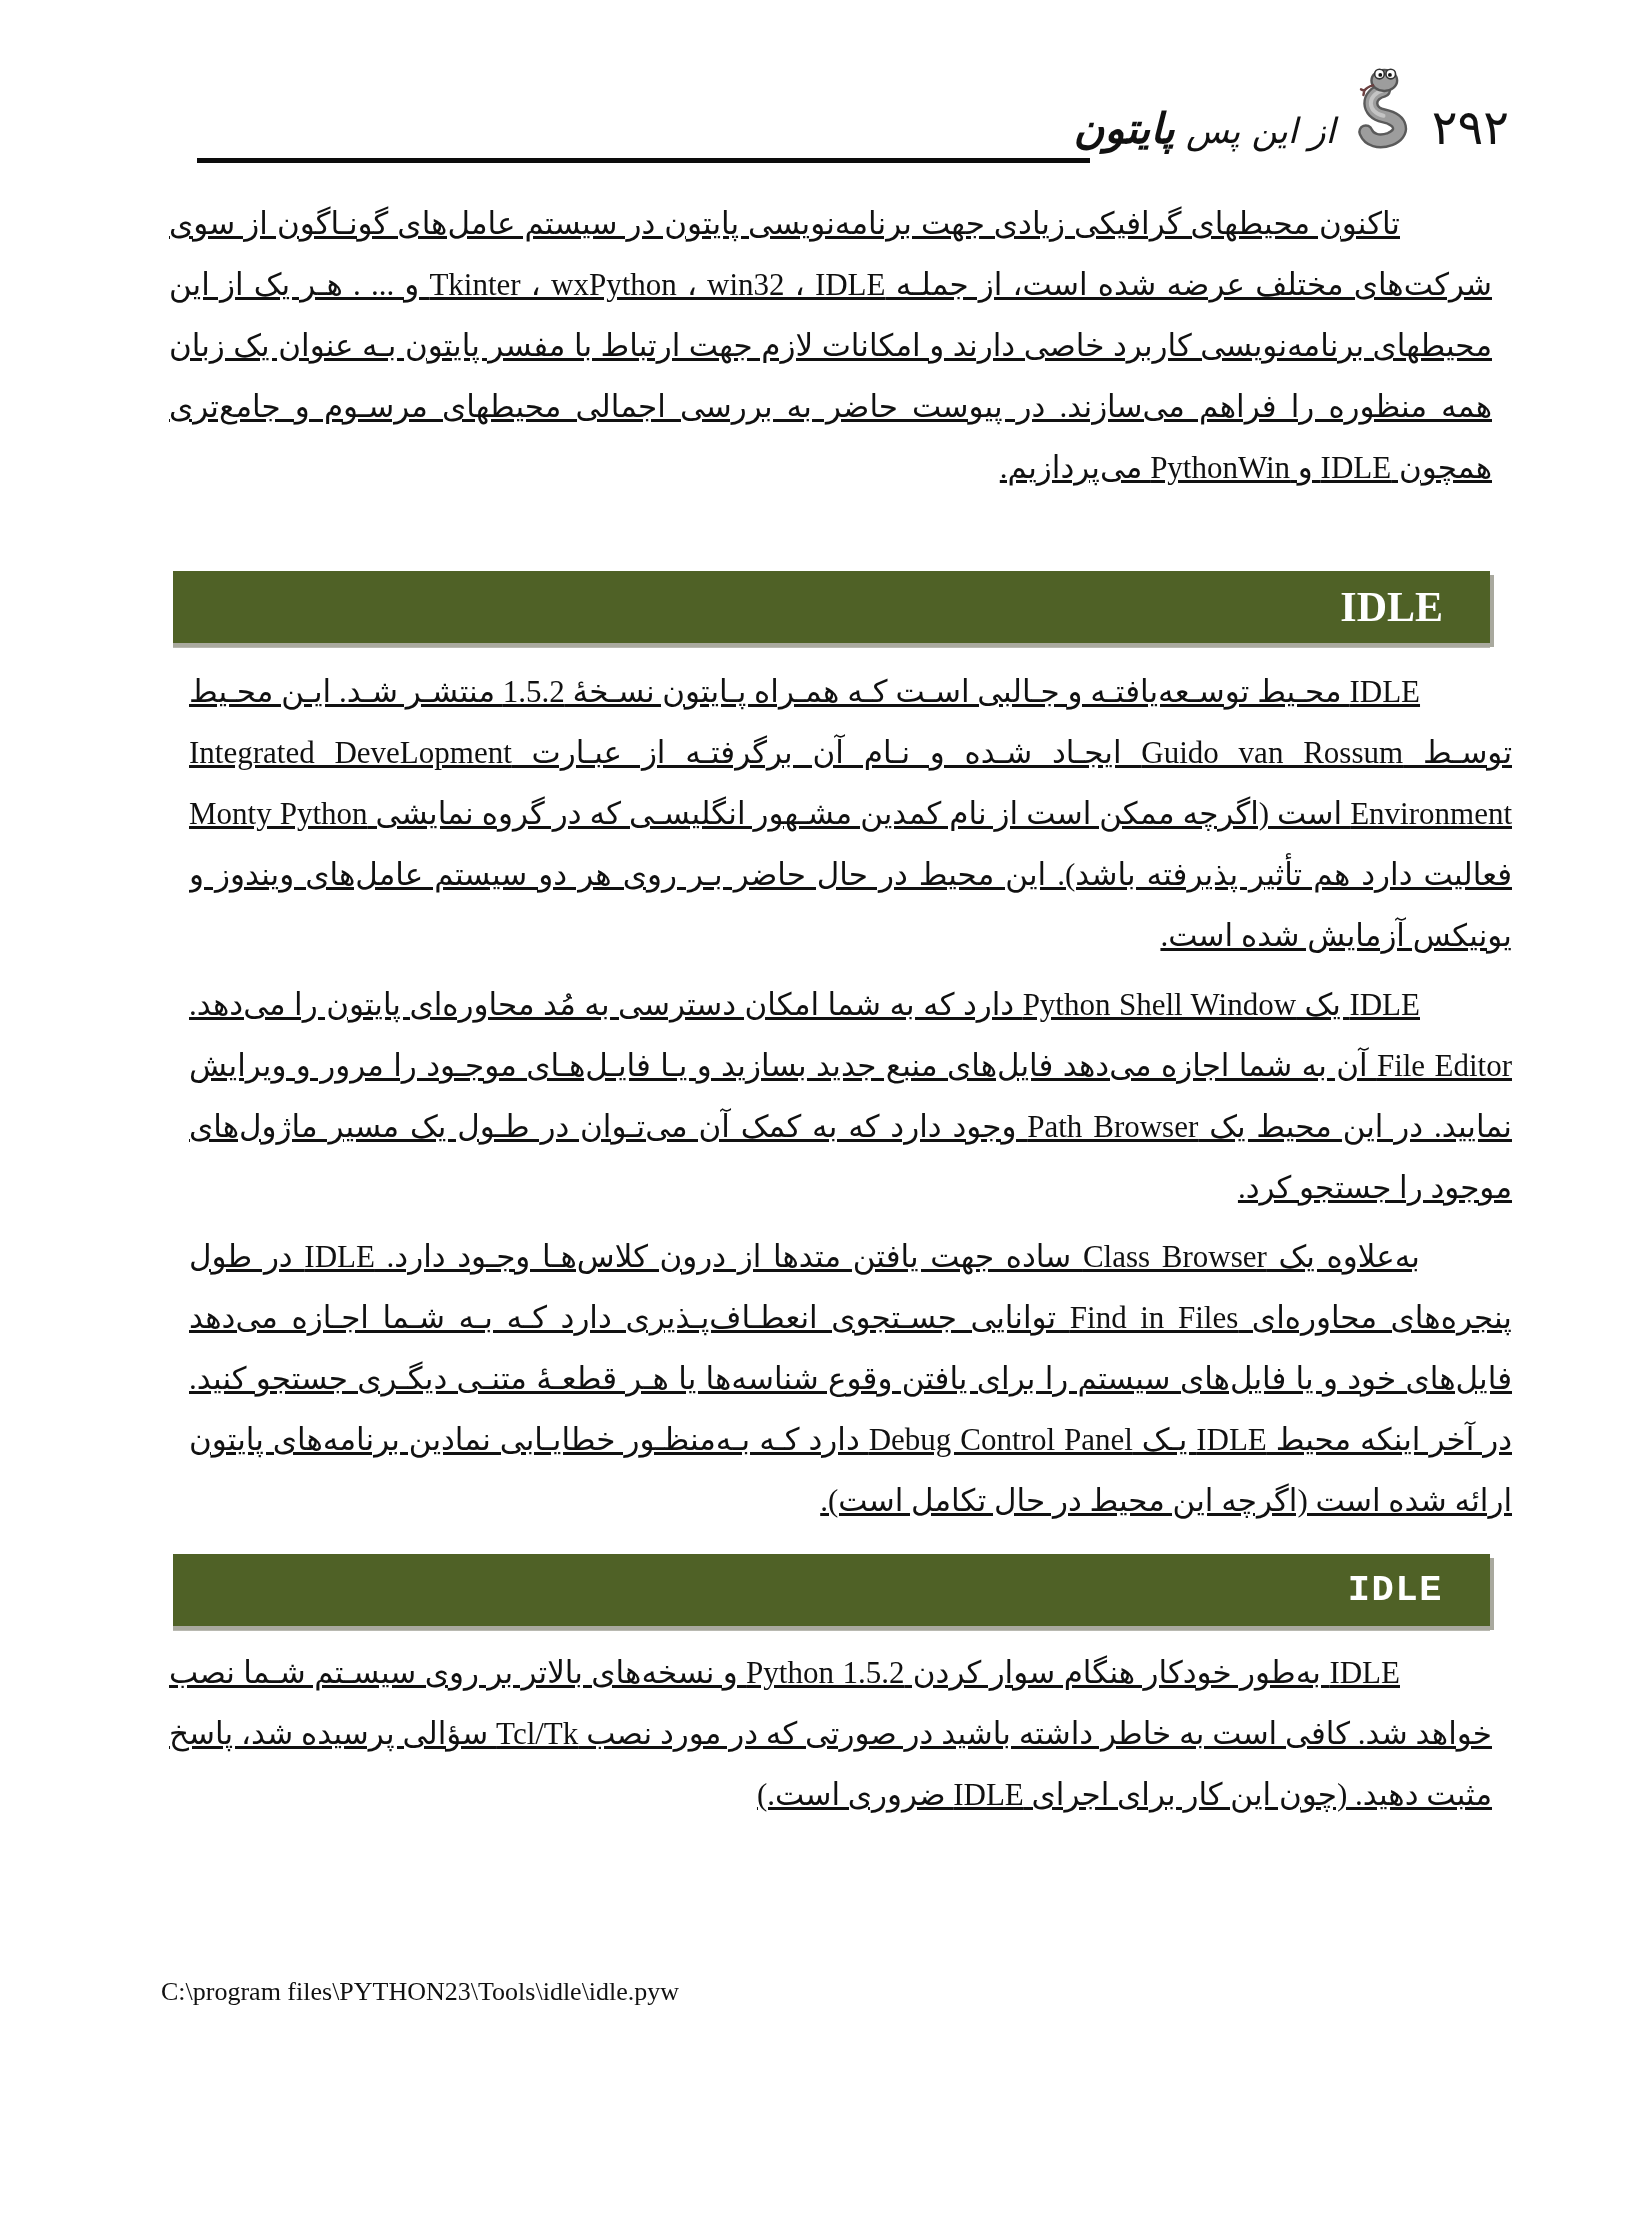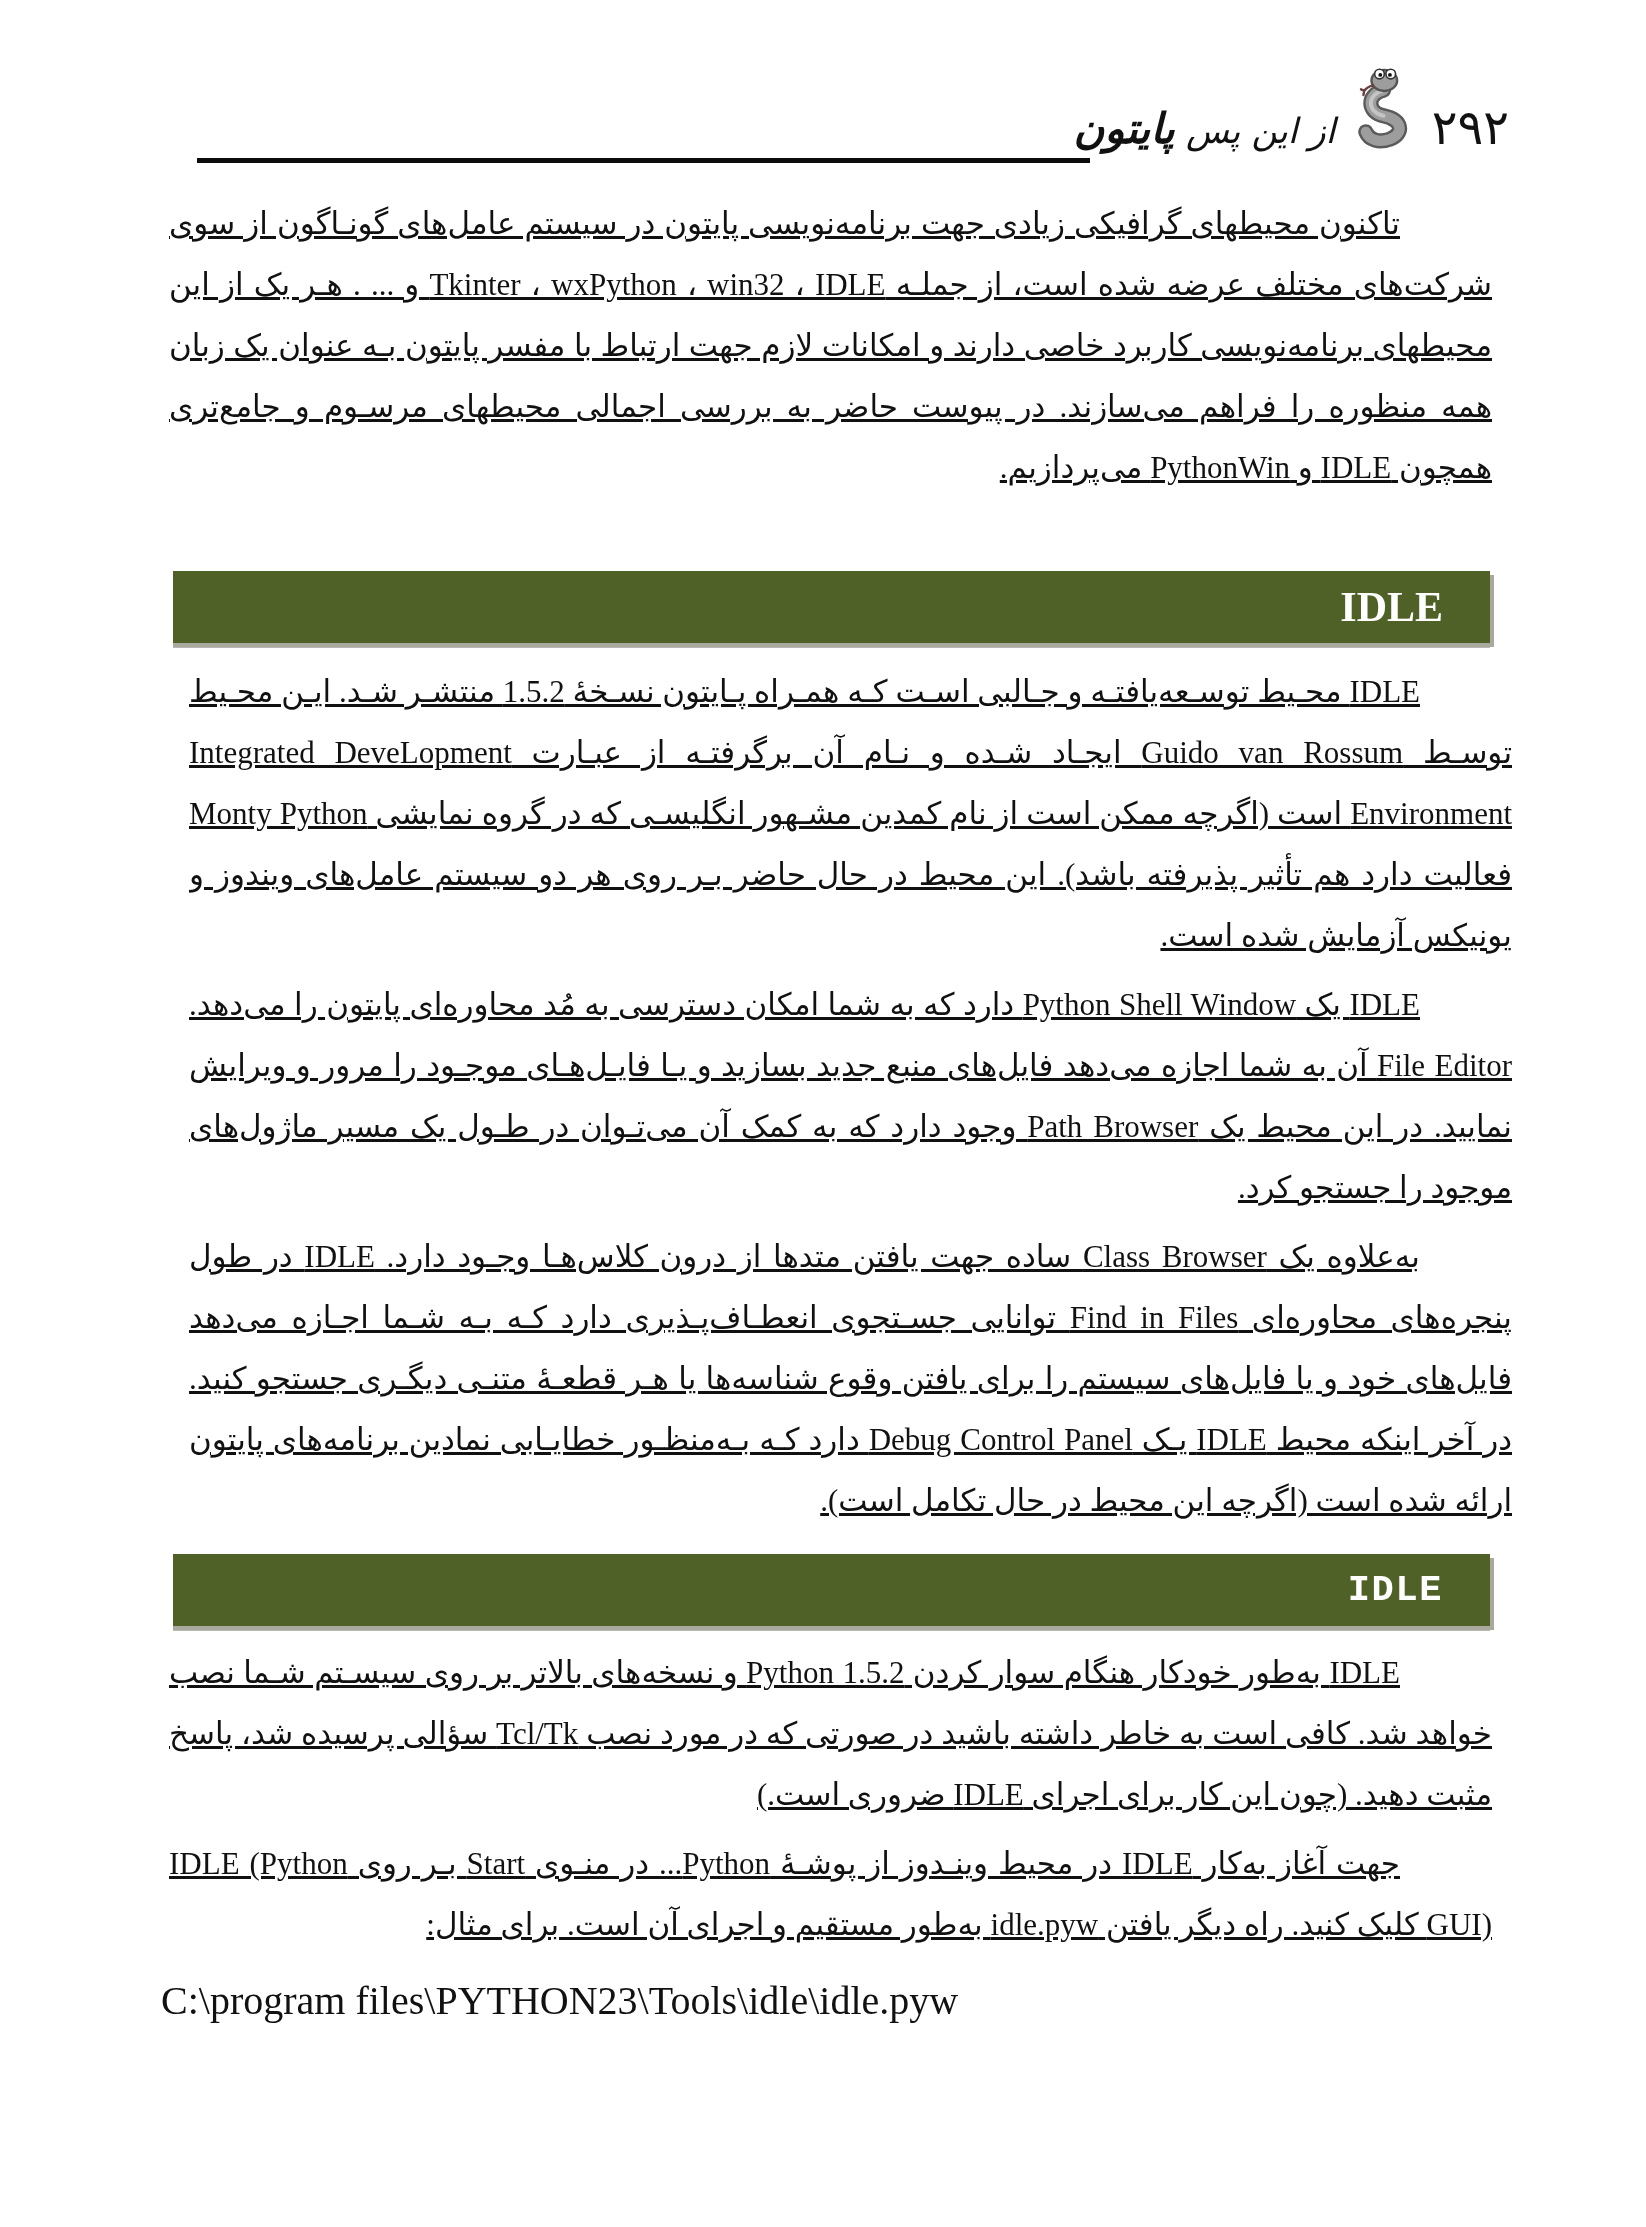--- a/index.html
+++ b/index.html
@@ -46,21 +46,21 @@
     color:#ffffff; font-family:"DejaVu Sans",sans-serif;
     font-weight:bold; font-size:37px; white-space:nowrap;
   }
   #bar1 { top:571px; }
   #bar2 { top:1554px; }
   .sec-code-serif { font-family:"Liberation Serif",serif; font-weight:bold; font-size:42px; }
   .sec-code-mono  { font-family:"Liberation Mono",monospace; font-weight:bold; font-size:37px; letter-spacing:1.6px; }
   
   .codeline {
     position:absolute; left:161px; top:1977px; direction:ltr;
-    font-family:"Liberation Serif",serif; font-size:40px; white-space:nowrap;
+    font-family:"Liberation Serif",serif; font-size:26px; white-space:nowrap;
   }
 </style>
 </head>
 <body>
 
 <div>
   <div class="hgroup">
     <span class="pagenum">۲۹۲</span>
     <span class="snake-wrap">
       <svg width="61" height="90" viewBox="0 0 76 112" xmlns="http://www.w3.org/2000/svg">
@@ -93,17 +93,16 @@
   <p class="para">IDLE یک Python Shell Window دارد که به شما امکان دسترسی به مُد محاوره‌ای پایتون را می‌دهد. File Editor آن به شما اجازه می‌دهد فایل‌های منبع جدید بسازید و یـا فایـل‌هـای موجـود را مرور و ویرایش نمایید. در این محیط یک Path Browser وجود دارد که به کمک آن می‌تـوان در طـول یک مسیر ماژول‌های موجود را جستجو کرد.</p>
   <p class="para">به‌علاوه یک Class Browser ساده جهت یافتن متدها از درون کلاس‌هـا وجـود دارد. IDLE در طول پنجره‌های محاوره‌ای Find in Files توانایی جسـتجوی انعطـاف‌پـذیری دارد کـه بـه شـما اجـازه می‌دهد فایل‌های خود و یا فایل‌های سیستم را برای یافتن وقوع شناسه‌ها یا هـر قطعـۀ متنـی دیگـری جستجو کنید. در آخر اینکه محیط IDLE یـک Debug Control Panel دارد کـه بـه‌منظـور خطایـابی نمادین برنامه‌های پایتون ارائه شده است (اگرچه این محیط در حال تکامل است).</p>
 </div>
 
 <div id="bar2" class="secbar">
   <span class="sec-code-mono">IDLE</span>
 </div>
 
 <div id="sec2body" class="content">
   <p class="para">IDLE به‌طور خودکار هنگام سوار کردن Python 1.5.2 و نسخه‌های بالاتر بر روی سیسـتم شـما نصب خواهد شد. کافی است به خاطر داشته باشید در صورتی که در مورد نصب Tcl/Tk سؤالی پرسیده شد، پاسخ مثبت دهید. (چون این کار برای اجرای IDLE ضروری است.)</p>
-  <p class="para">جهت آغاز به‌کار IDLE در محیط وینـدوز از پوشـۀ Python... در منـوی Start بـر روی IDLE (Python GUI) کلیک کنید. راه دیگر یافتن idle.pyw به‌طور مستقیم و اجرای آن است. برای مثال:</p>
 </div>
 
 <div class="codeline">C:\program files\PYTHON23\Tools\idle\idle.pyw</div>
 
 
 </body></html>

